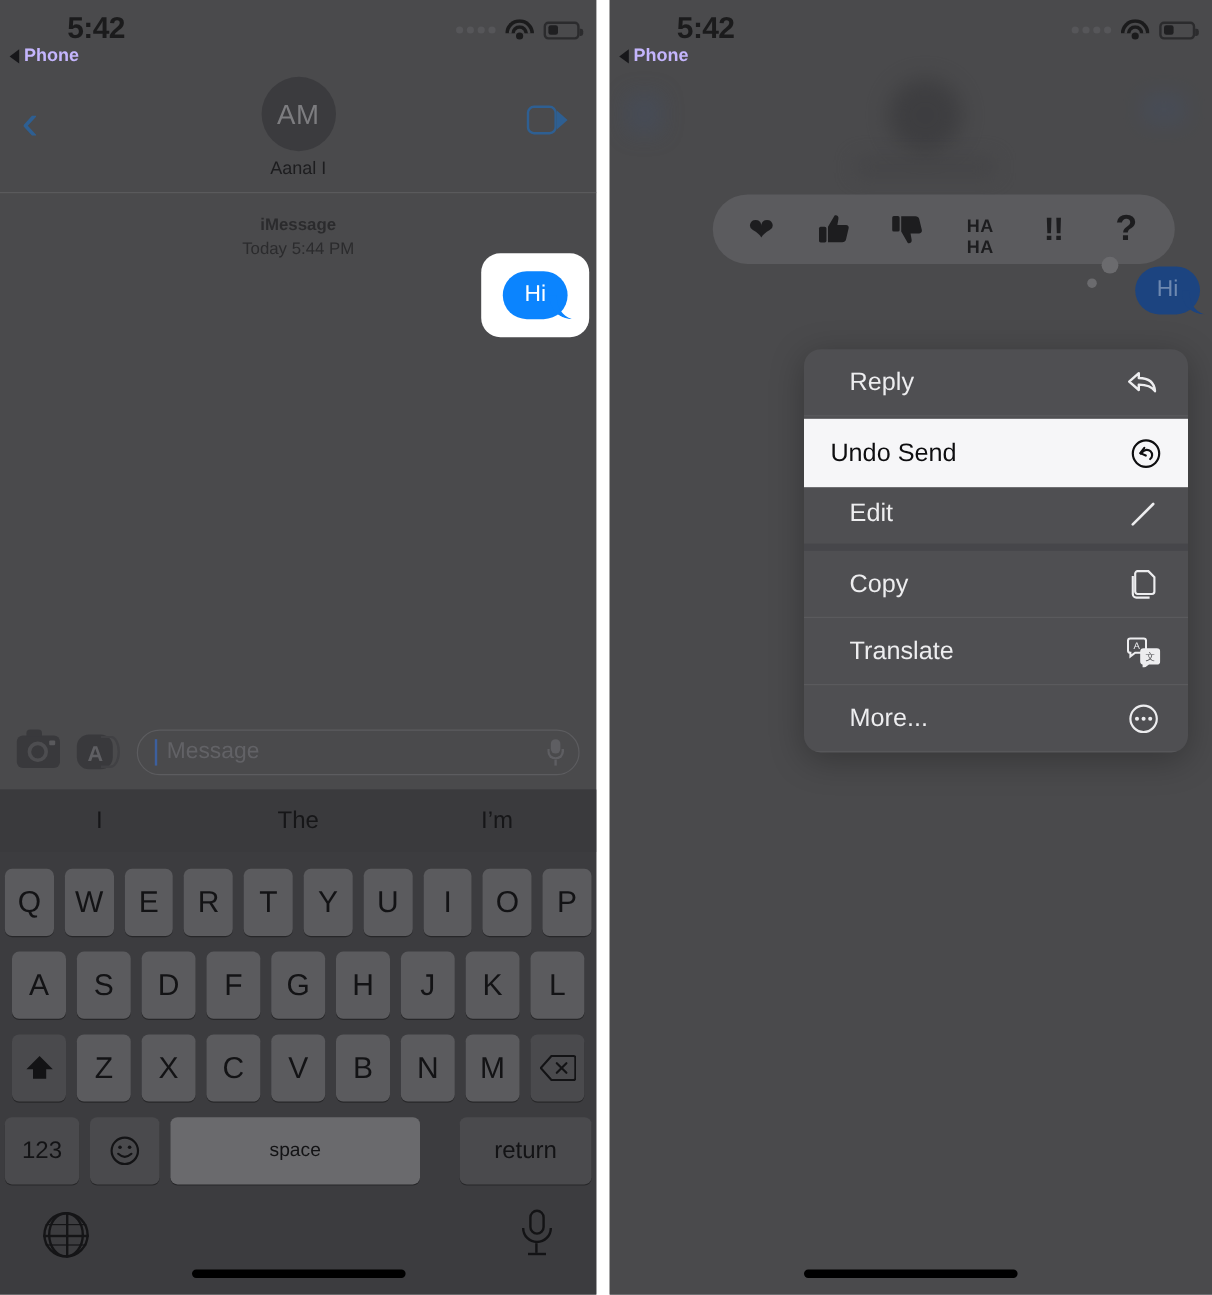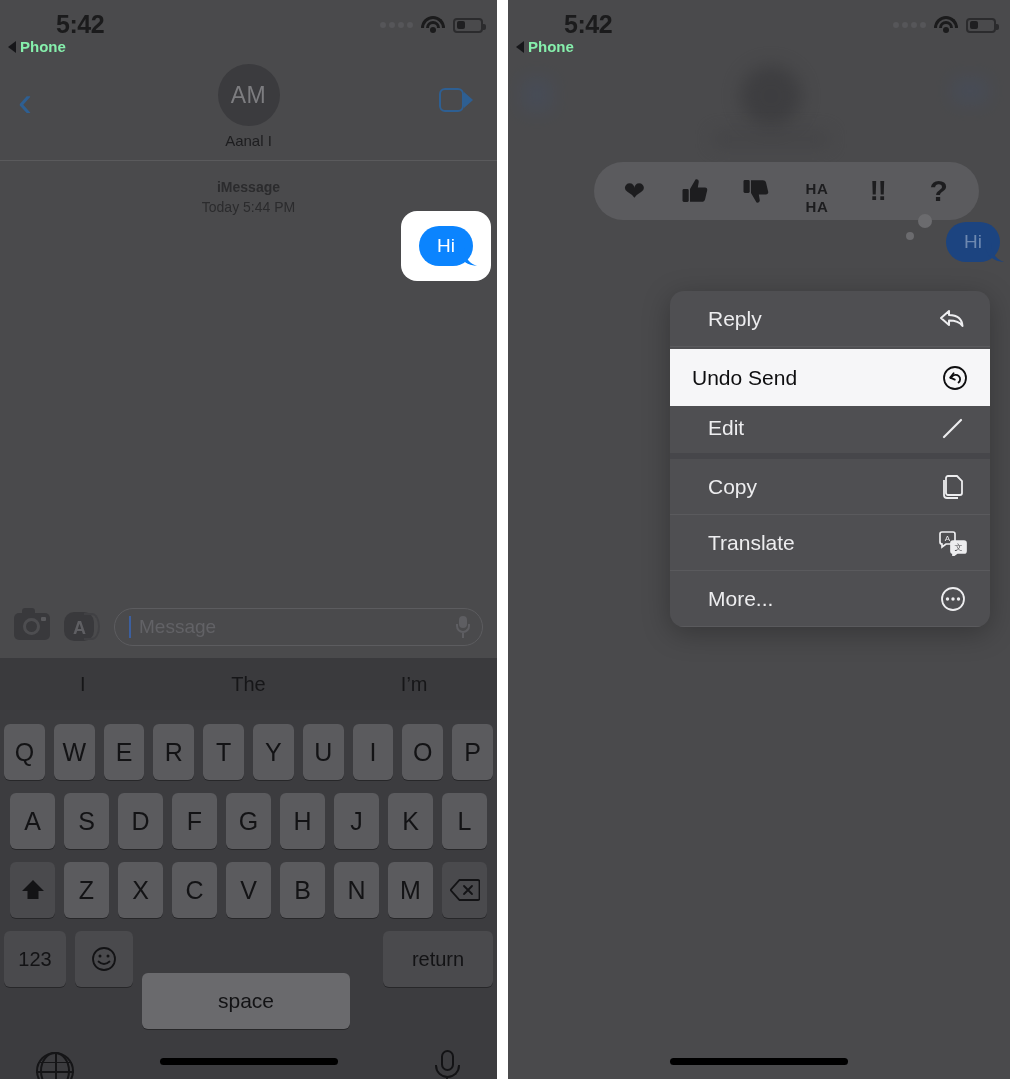--- a/index.html
+++ b/index.html
@@ -24,21 +24,21 @@
   .statusbar {
     position: absolute; top: 0; left: 0; right: 0; height: 56px;
   }
   .sb-time {
     position:absolute; left: 56px; top: 10px;
     font-size: 25px; font-weight: 700; color: #1b1b1c;
     letter-spacing: -0.5px;
   }
   .sb-backphone {
     position:absolute; left: 8px; top: 38px;
-    font-size: 15px; font-weight: 700; color: #86efac;
+    font-size: 15px; font-weight: 700; color: #c4b5fd;
     display:flex; align-items:center; gap:4px;
   }
   .tri-left {
     width:0;height:0;border-top:6px solid transparent;border-bottom:6px solid transparent;
     border-right:8px solid #17171a; display:inline-block;
   }
   .sb-right { position:absolute; right: 14px; top: 16px; display:flex; align-items:center; gap:8px; }
   .sig-dots { display:flex; gap:3px; align-items:flex-end; }
   .sig-dots i { display:block; width:6px; height:6px; border-radius:50%; background:#565659; }
   .wifi { position:relative; width:24px; height:18px; }
@@ -162,21 +162,21 @@
     display:flex; align-items:center; justify-content:center;
     font-size:25px; color:#131315; box-shadow: 0 1px 0 rgba(0,0,0,.35);
   }
   .krow.r1 .key { width:45px; }
   .krow.r2 .key { width:45px; }
   .krow.r3 .key { width:45px; }
   .key.shift, .key.del { background:#4a4a4d; width:62px; }
   .krow.r4 { gap:9px; }
   .key.num { width:62px; background:#4a4a4d; font-size:20px; }
   .key.emoji { width:58px; background:#4a4a4d; font-size:24px; }
-  .key.space { flex:1 1 auto; background:#6a6a6d; font-size:21px;margin-top:42px; }
+  .key.space { flex:1 1 auto; background:#6a6a6d; font-size:16px; }
   .key.return { width:110px; background:#4a4a4d; font-size:20px;margin-left:24px; }
   .kbbottom { height:76px; position:relative; }
   .globe { position:absolute; left:36px; top:10px; width:38px;height:38px; }
   .globe .o { position:absolute; inset:0; border:2px solid #151517; border-radius:50%; }
   .globe .m { position:absolute; left:50%; top:0; bottom:0; width:0; border-left:2px solid #151517; }
   .globe .e { position:absolute; left:0; right:0; top:50%; border-top:2px solid #151517; }
   .globe .e2{ position:absolute; left:2px; right:2px; top:26%; border-top:1.5px solid #151517; }
   .globe .e3{ position:absolute; left:2px; right:2px; top:72%; border-top:1.5px solid #151517; }
   .globe .m2{ position:absolute; left:10%; right:10%; top:0; bottom:0; border:2px solid #151517; border-radius:50%; }
   .mic-lg { position:absolute; right:38px; top:8px; width:24px; height:40px; }

